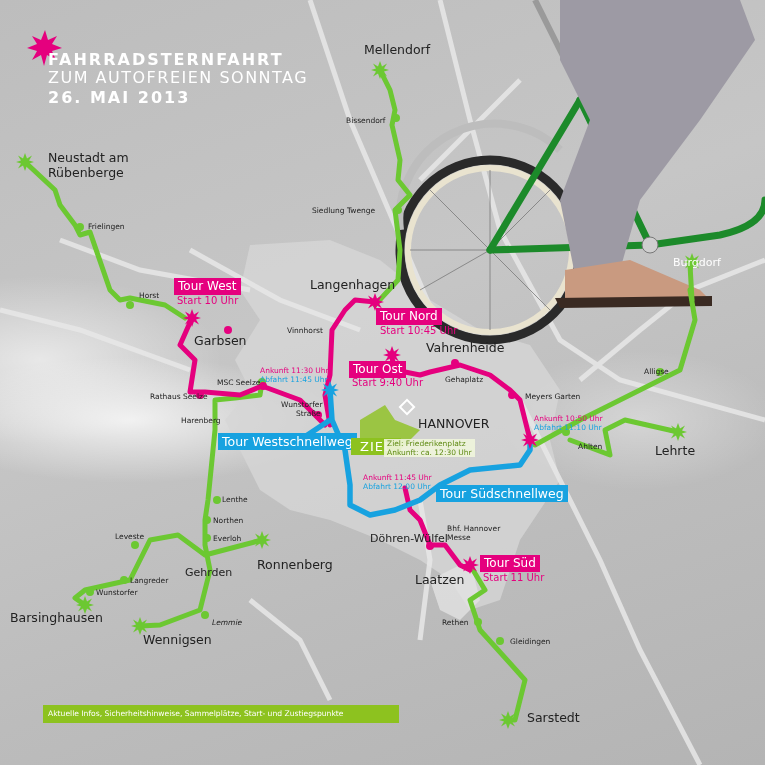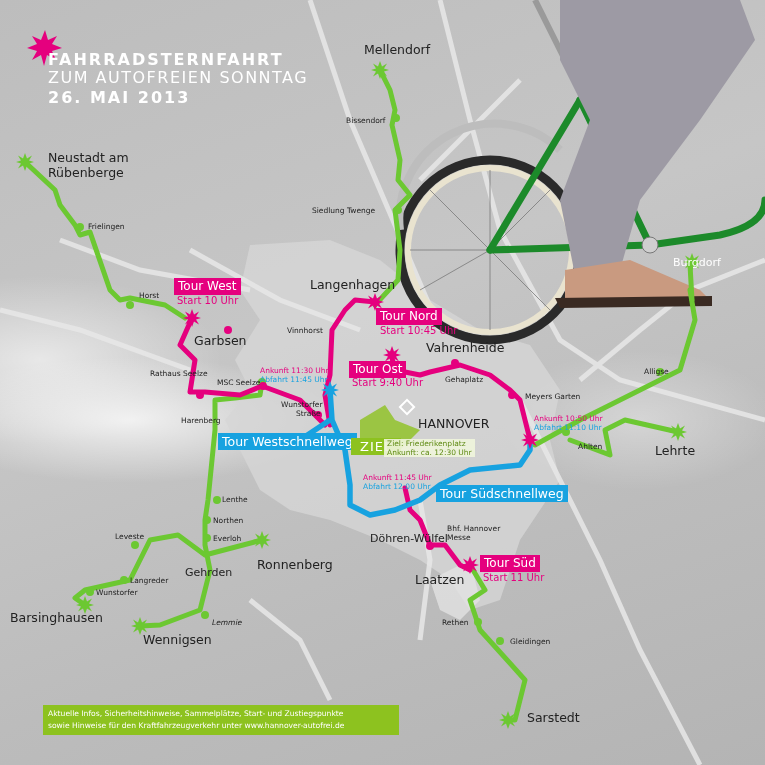--- a/index.html
+++ b/index.html
@@ -188,21 +188,21 @@
 <div class="place pl-lg" style="left:415px;top:572px;">Laatzen</div>
 <div class="place pl-lg" style="left:527px;top:710px;">Sarstedt</div>
 <div class="place pl-md white" style="left:673px;top:256px;">Burgdorf</div>
 
 <div class="place pl-sm" style="left:88px;top:222px;">Frielingen</div>
 <div class="place pl-sm" style="left:131px;top:291px;margin-left:8px;">Horst</div>
 <div class="place pl-sm" style="left:346px;top:116px;">Bissendorf</div>
 <div class="place pl-sm" style="left:312px;top:206px;">Siedlung Twenge</div>
 <div class="place pl-sm" style="left:287px;top:326px;">Vinnhorst</div>
 <div class="place pl-sm" style="left:217px;top:378px;">MSC Seelze</div>
-<div class="place pl-sm" style="left:139px;top:369px;padding-left:11px;">Rathaus Seelze</div>
+<div class="place pl-sm" style="left:139px;top:392px;padding-left:11px;">Rathaus Seelze</div>
 <div class="place pl-sm" style="left:181px;top:416px;">Harenberg</div>
 <div class="place pl-sm" style="left:281px;top:400px;">Wunstorfer</div>
 <div class="place pl-sm" style="left:296px;top:409px;">Straße</div>
 <div class="place pl-sm" style="left:445px;top:375px;">Gehaplatz</div>
 <div class="place pl-sm" style="left:525px;top:392px;">Meyers Garten</div>
 <div class="place pl-sm" style="left:644px;top:367px;">Alligse</div>
 <div class="place pl-sm" style="left:578px;top:442px;">Ahlten</div>
 <div class="place pl-sm" style="left:222px;top:495px;">Lenthe</div>
 <div class="place pl-sm" style="left:213px;top:516px;">Northen</div>
 <div class="place pl-sm" style="left:213px;top:534px;">Everloh</div>
@@ -234,16 +234,15 @@
 <div class="tiny" style="left:363px;top:482px;color:#17a2e0;">Abfahrt 12:00 Uhr</div>
 
 <div class="ziel">ZIEL</div>
 <div class="ziel-info">
   <div>Ziel: Friederikenplatz</div>
   <div>Ankunft: ca. 12:30 Uhr</div>
 </div>
 
 <div class="footer">
   <div>Aktuelle Infos, Sicherheitshinweise, Sammelplätze, Start- und Zustiegspunkte</div>
-  <div>sowie Hinweise für den Kraftfahrzeugverkehr unter www.hannover-autofrei.de</div>
 </div>
 
 </div>
 
 </body></html>

